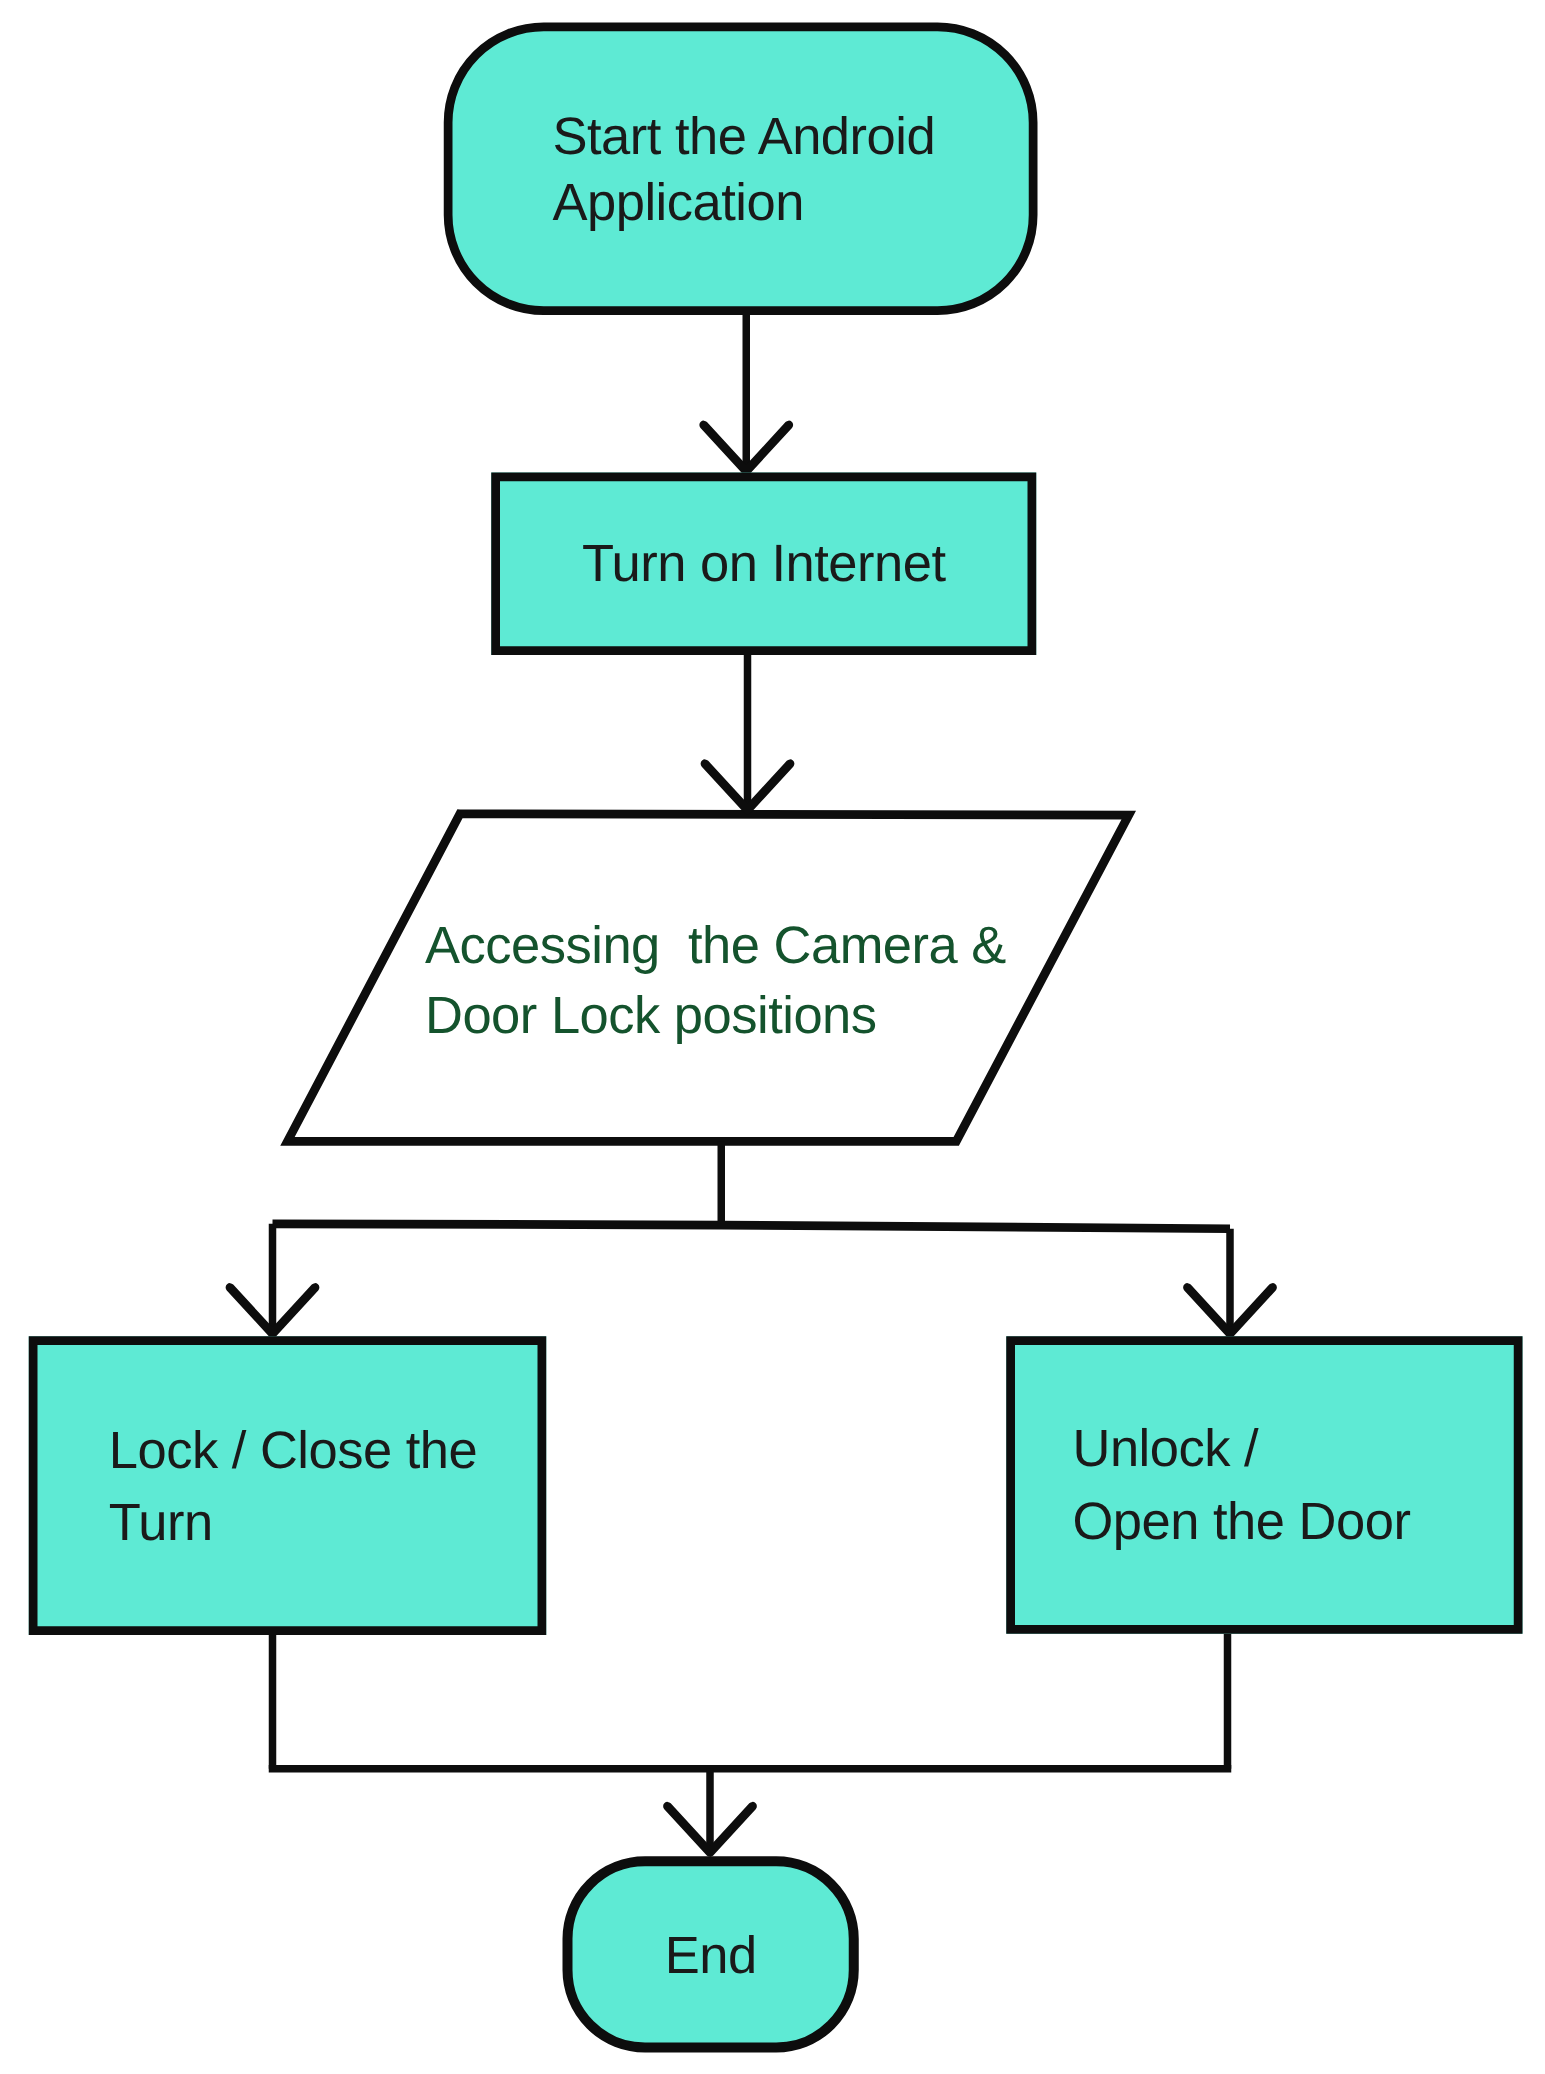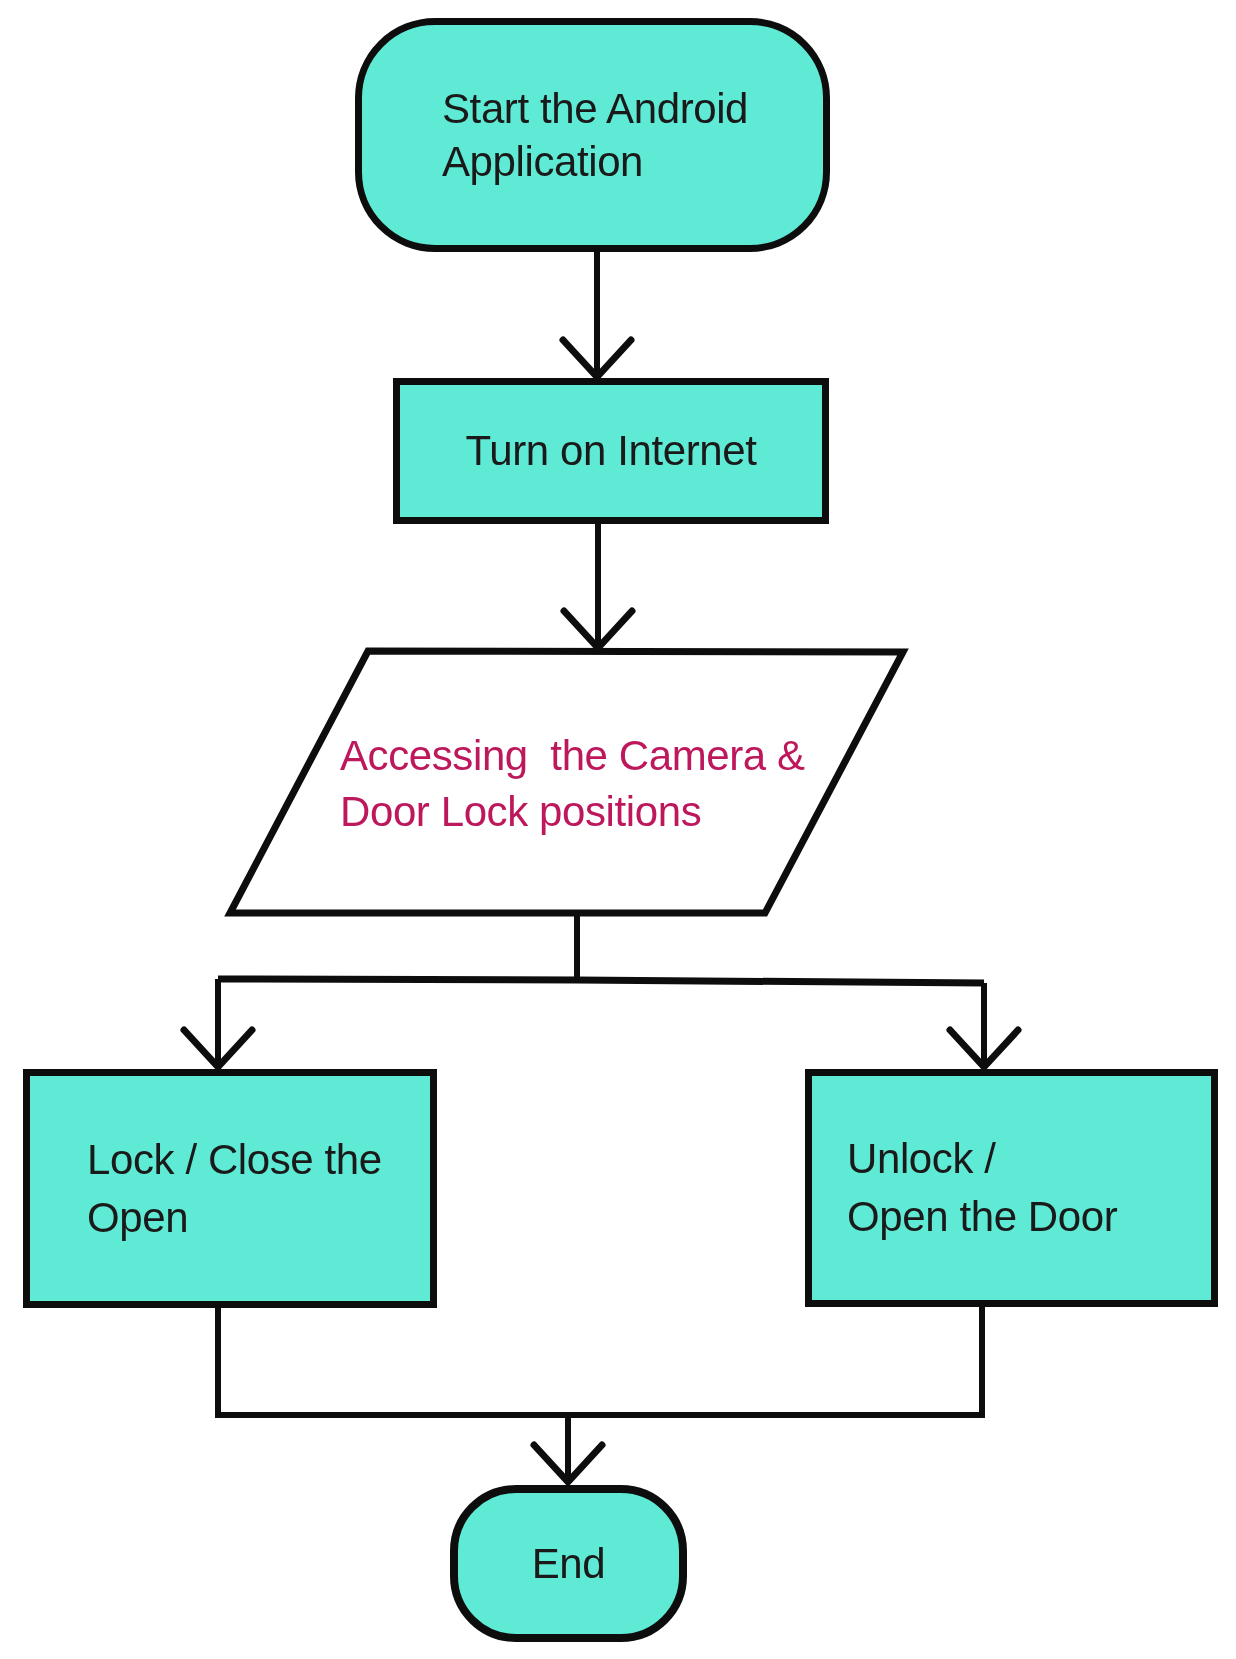--- a/index.html
+++ b/index.html
@@ -48,36 +48,36 @@
   }
   .node.lock {
     left: 23px; top: 1069px;
     width: 414px; height: 239px;
     padding-left: 57px; padding-right: 8px;
     line-height: 58px;
   }
   .node.unlock {
     left: 805px; top: 1069px;
     width: 413px; height: 238px;
-    padding-left: 35px; padding-right: 8px;
+    padding-left: 46px; padding-right: 8px;
     line-height: 58px;
   }
   .node.end {
     left: 450px; top: 1485px;
     width: 237px; height: 157px;
     border: 8px solid #0d0d0d;
     border-radius: 66px;
     align-items: center;
     line-height: 46px;
   }
   .io-label {
     position: absolute;
     left: 340px; top: 728px;
     width: 560px;
-    color: #be185d;
+    color: #14532d;
     font-size: 42px;
     letter-spacing: -0.4px;
     line-height: 56px;
     z-index: 3;
   }
   .io-label span { display: block; white-space: pre-wrap; }
 </style>
 </head>
 <body>
 
@@ -119,21 +119,21 @@
     <span>Turn on Internet</span>
   </div>
 
   <div class="io-label">
     <span>Accessing  the Camera &amp;</span>
     <span>Door Lock positions</span>
   </div>
 
   <div class="node lock">
     <span>Lock / Close the</span>
-    <span>Open</span>
+    <span>Turn</span>
   </div>
 
   <div class="node unlock">
     <span>Unlock /</span>
     <span>Open the Door</span>
   </div>
 
   <div class="node end">
     <span>End</span>
   </div>

